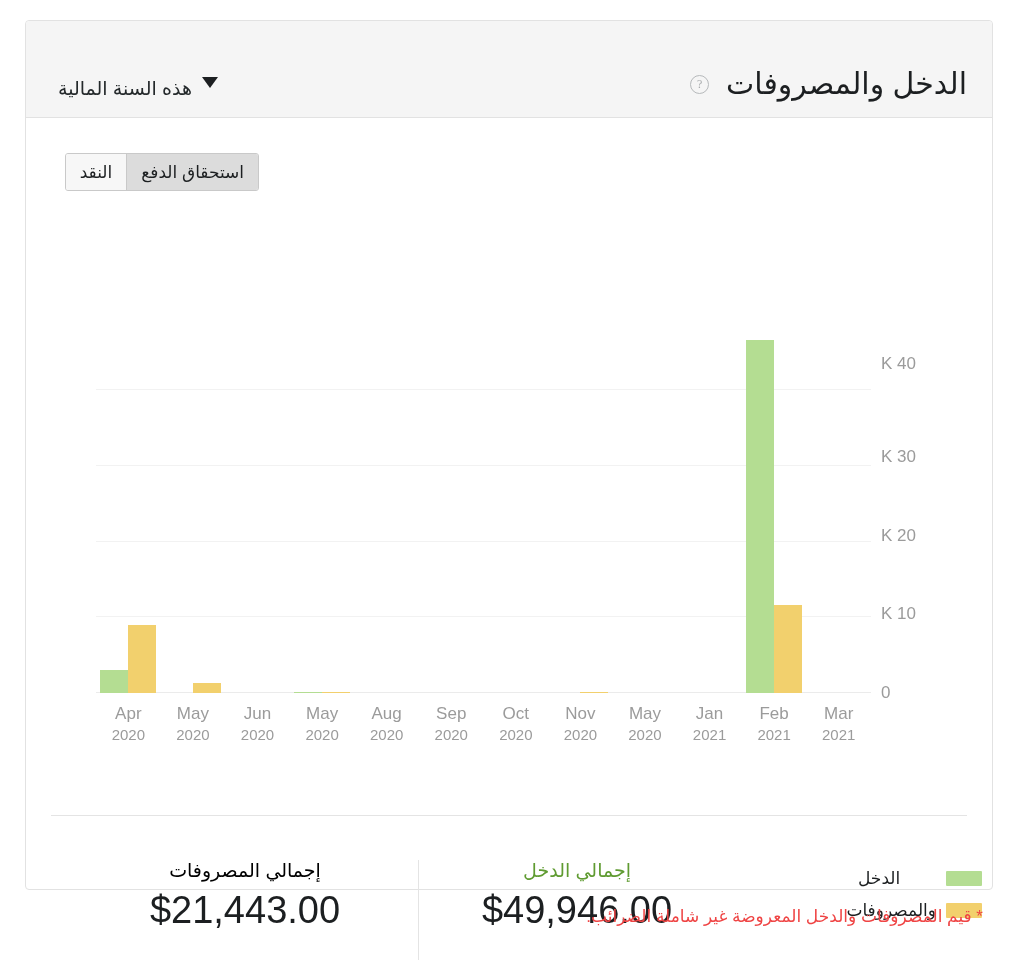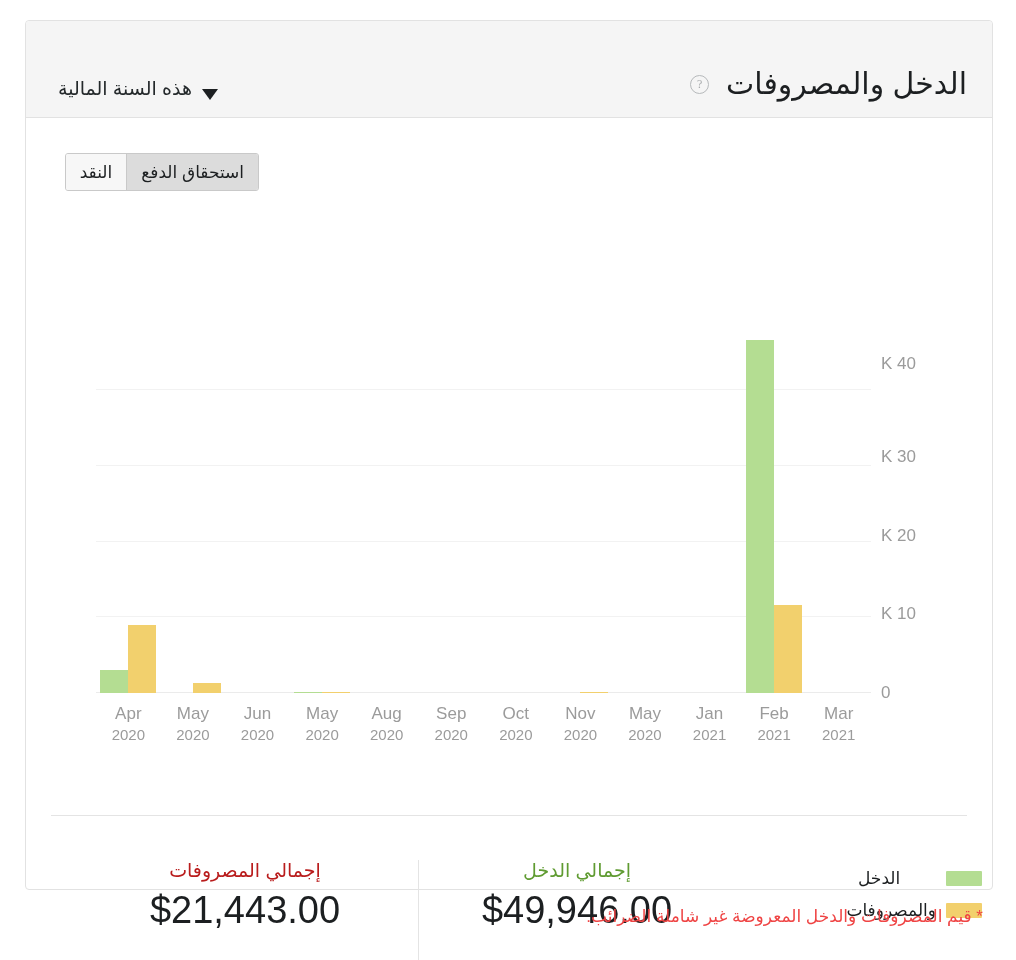--- a/index.html
+++ b/index.html
@@ -64,21 +64,21 @@
     text-align: center;
     font-family: "Liberation Serif", serif;
     cursor: pointer;
     flex: 0 0 auto;
   }
   .header-period {
     position: absolute;
     left: 32px;
     top: 56px;
     display: flex;
-    align-items: flex-end;
+    align-items: flex-start;
     gap: 10px;
     cursor: pointer;
     direction: rtl;
   }
   .header-period .period-text {
     font-size: 19px;
     color: #24292b;
     white-space: nowrap;
   }
   .caret-down {
@@ -418,21 +418,21 @@
         </div>
 
         <div class="total-block income">
           <div class="total-caption inc" style="color: rgb(95, 155, 49);">إجمالي الدخل</div>
           <div class="total-value">$49,946.00</div>
         </div>
 
         <div class="v-divider"></div>
 
         <div class="total-block expense">
-          <div class="total-caption exp" style="color: #b91c1c;">إجمالي المصروفات</div>
+          <div class="total-caption exp" style="color: #000000;">إجمالي المصروفات</div>
           <div class="total-value">$21,443.00</div>
         </div>
 
       </div>
 
     </div>
 
   </div>
 
   <div class="footnote">* قيم المصروفات والدخل المعروضة غير شاملة الضرائب.</div>

